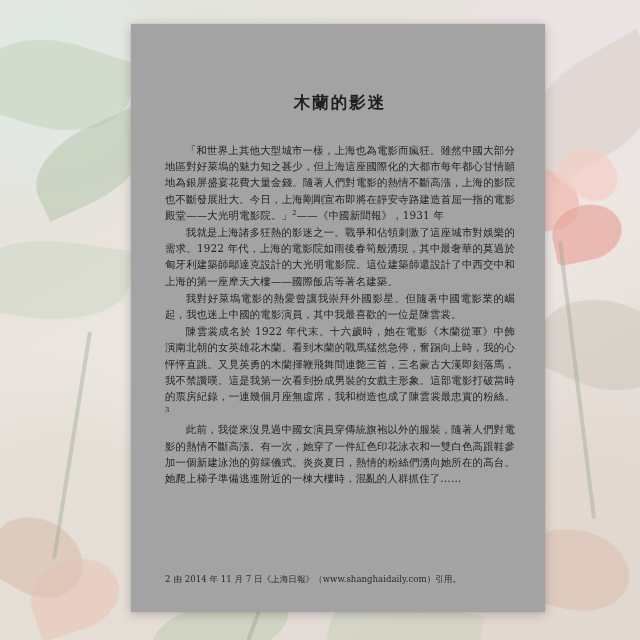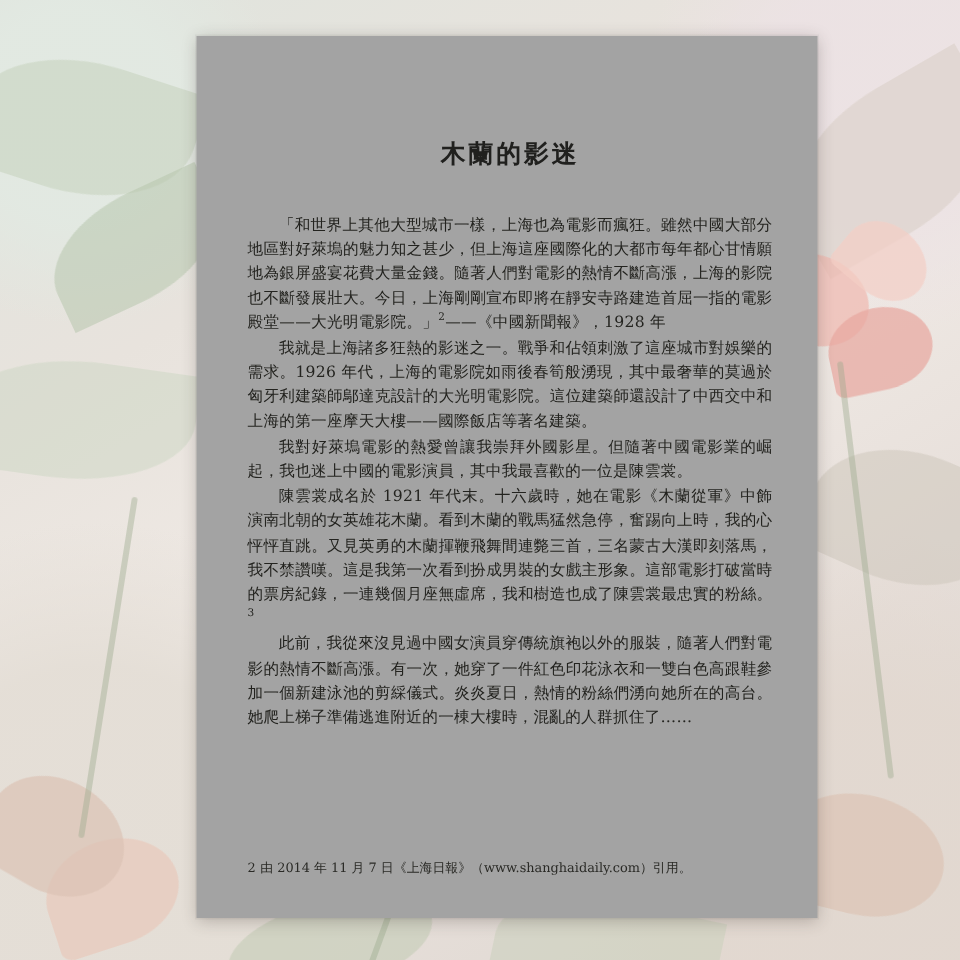--- a/index.html
+++ b/index.html
@@ -133,27 +133,27 @@
     <div class="leaf" style="left:330px;top:600px;width:150px;height:62px;background:#cbd1bd;transform:rotate(12deg);"></div>
     <div class="stem" style="left:70px;top:330px;width:4px;height:230px;transform:rotate(9deg);"></div>
     <div class="stem" style="left:575px;top:240px;width:4px;height:280px;transform:rotate(-7deg);"></div>
     <div class="stem" style="left:250px;top:600px;width:4px;height:60px;transform:rotate(20deg);"></div>
   </div>
 
   <div class="sheet">
     <div class="sheet-inner">
       <h1 class="title">木蘭的影迷</h1>
 
-      <p class="para quote"><span>「和世界上其他大型城市一樣，上海也為電影而瘋狂。雖然中國大部分地區對好萊塢的魅力知之甚少，但上海這座國際化的大都市每年都心甘情願地為銀屏盛宴花費大量金錢。隨著人們對電影的熱情不斷高漲，上海的影院也不斷發展壯大。今日，上海剛剛宣布即將在靜安寺路建造首屈一指的電影殿堂——大光明電影院。」</span><sup>2</sup><span>——《中國新聞報》，1928 年</span></p>
+      <p class="para quote"><span>「和世界上其他大型城市一樣，上海也為電影而瘋狂。雖然中國大部分地區對好萊塢的魅力知之甚少，但上海這座國際化的大都市每年都心甘情願地為銀屏盛宴花費大量金錢。隨著人們對電影的熱情不斷高漲，上海的影院也不斷發展壯大。今日，上海剛剛宣布即將在靜安寺路建造首屈一指的電影殿堂——大光明電影院。」</span><sup>2</sup><span>——《中國新聞報》，1931 年</span></p>
 
-      <p class="para">我就是上海諸多狂熱的影迷之一。戰爭和佔領刺激了這座城市對娛樂的需求。1926 年代，上海的電影院如雨後春筍般湧現，其中最奢華的莫過於匈牙利建築師鄔達克設計的大光明電影院。這位建築師還設計了中西交中和上海的第一座摩天大樓——國際飯店等著名建築。</p>
+      <p class="para">我就是上海諸多狂熱的影迷之一。戰爭和佔領刺激了這座城市對娛樂的需求。1922 年代，上海的電影院如雨後春筍般湧現，其中最奢華的莫過於匈牙利建築師鄔達克設計的大光明電影院。這位建築師還設計了中西交中和上海的第一座摩天大樓——國際飯店等著名建築。</p>
 
       <p class="para">我對好萊塢電影的熱愛曾讓我崇拜外國影星。但隨著中國電影業的崛起，我也迷上中國的電影演員，其中我最喜歡的一位是陳雲裳。</p>
 
-      <p class="para"><span>陳雲裳成名於 1921 年代末。十六歲時，她在電影《木蘭從軍》中飾演南北朝的女英雄花木蘭。看到木蘭的戰馬猛然急停，奮踢向上時，我的心怦怦直跳。又見英勇的木蘭揮鞭飛舞間連斃三首，三名蒙古大漢即刻落馬，我不禁讚嘆。這是我第一次看到扮成男裝的女戲主形象。這部電影打破當時的票房紀錄，一連幾個月座無虛席，我和樹造也成了陳雲裳最忠實的粉絲。</span><sup>3</sup></p>
+      <p class="para"><span>陳雲裳成名於 1922 年代末。十六歲時，她在電影《木蘭從軍》中飾演南北朝的女英雄花木蘭。看到木蘭的戰馬猛然急停，奮踢向上時，我的心怦怦直跳。又見英勇的木蘭揮鞭飛舞間連斃三首，三名蒙古大漢即刻落馬，我不禁讚嘆。這是我第一次看到扮成男裝的女戲主形象。這部電影打破當時的票房紀錄，一連幾個月座無虛席，我和樹造也成了陳雲裳最忠實的粉絲。</span><sup>3</sup></p>
 
       <p class="para">此前，我從來沒見過中國女演員穿傳統旗袍以外的服裝，隨著人們對電影的熱情不斷高漲。有一次，她穿了一件紅色印花泳衣和一雙白色高跟鞋參加一個新建泳池的剪綵儀式。炎炎夏日，熱情的粉絲們湧向她所在的高台。她爬上梯子準備逃進附近的一棟大樓時，混亂的人群抓住了……</p>
     </div>
 
     <div class="notes">
       <p class="note"><span class="num">2</span><span>由 2014 年 11 月 7 日《上海日報》（www.shanghaidaily.com）引用。</span></p>
     </div>
   </div>
 </div>
 

